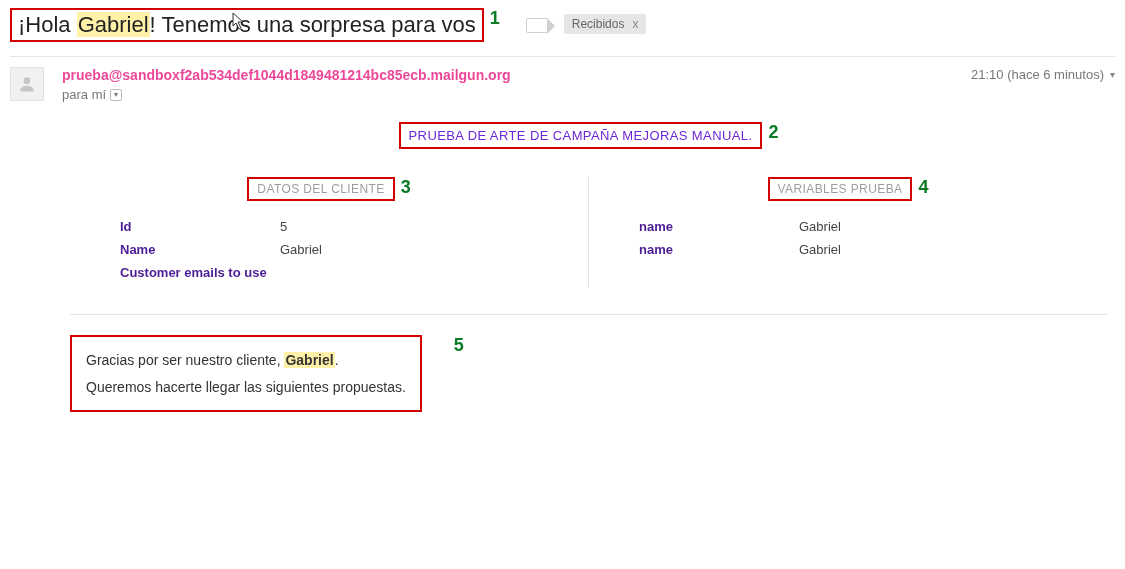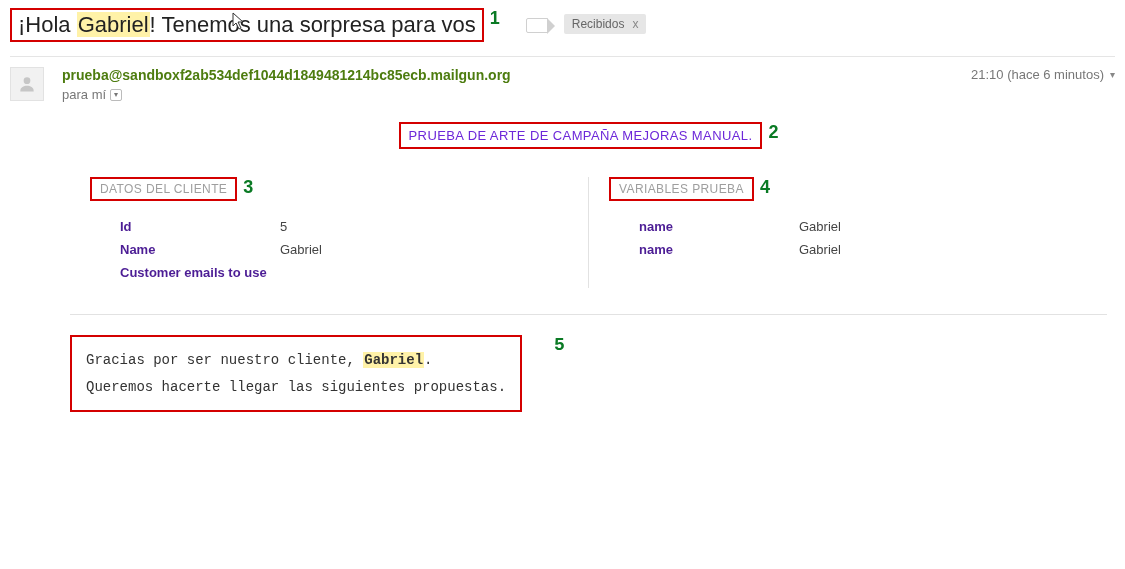--- a/index.html
+++ b/index.html
@@ -59,56 +59,56 @@
   .meta-row { display: flex; align-items: flex-start; }
   .avatar {
     width: 34px; height: 34px;
     background: #f1f1f1;
     border: 1px solid #e2e2e2;
     display: flex; align-items: center; justify-content: center;
     margin-right: 18px;
   }
   .avatar svg { width: 20px; height: 20px; fill: #c6c6c6; }
   .from-block { flex: 1; }
-  .from-addr { font-weight: bold; font-size: 14px; color: #4d7c0f; }
+  .from-addr { font-weight: bold; font-size: 14px; color: #ec4899; }
   .to-line { color: #777; font-size: 13px; margin-top: 4px; display: flex; align-items: center; gap: 4px;}
   .dd { width: 12px; height: 12px; border: 1px solid #bbb; display:inline-flex; align-items:center; justify-content:center; font-size:8px; color:#777; border-radius:2px;}
   .time-block { color: #777; font-size: 13px; display: flex; align-items: center; gap: 6px; }
   .caret-down { font-size: 10px; color: #888; }
   .body-area { margin: 20px 8px 0 60px; }
   .redbox { border: 2px solid #d40000; display: inline-block; }
   .campaign-row { text-align: center; position: relative; }
   .campaign-title-wrap { display:inline-flex; align-items:flex-start; }
   .campaign-title {
     color: #6d28d9;
     font-size: 13px;
     letter-spacing: 0.4px;
     padding: 4px 8px;
   }
   .two-col { display: flex; margin-top: 28px; position: relative; }
   .col { flex: 1; padding: 0 20px; }
   .col + .col { border-left: 1px solid #e2e2e2; }
-  .sec-head-wrap { display:flex; align-items:flex-start; justify-content:flex-start; margin-bottom: 18px; }
+  .sec-head-wrap { display:flex; align-items:flex-start; justify-content:center; margin-bottom: 18px; }
   .sec-head {
     color: #9e9e9e;
     font-size: 12px;
     letter-spacing: 0.4px;
     padding: 3px 8px;
   }
   .kv { display: flex; font-size: 13px; margin: 8px 0; }
   .kv .k { width: 190px; font-weight: bold; color: #4c1d95; padding-left: 30px; }
   .kv .v { color: #444; }
   .blur {
     width: 250px; height: 16px;
     background: repeating-linear-gradient(90deg,#6fa7f0 0 12px,#b8d0f5 12px 20px);
     filter: blur(3px);
     border-radius: 2px;
   }
   .footer-line { border-top: 1px solid #e2e2e2; margin: 26px 0 20px 0; }
-  .msg-box-wrap { display:flex; align-items:center; gap: 26px; margin-top: 4px; font-family: Liberation Mono, monospace; }
+  .msg-box-wrap { display:flex; align-items:center; gap: 26px; margin-top: 4px; }
   .msg-box {
     border: 2px solid #d40000;
     padding: 10px 14px;
     font-size: 14px;
     color: #333;
     line-height: 1.9;
   }
   .msg-box b { font-weight: bold; }
   .cursor-arrow {
     position: absolute;

